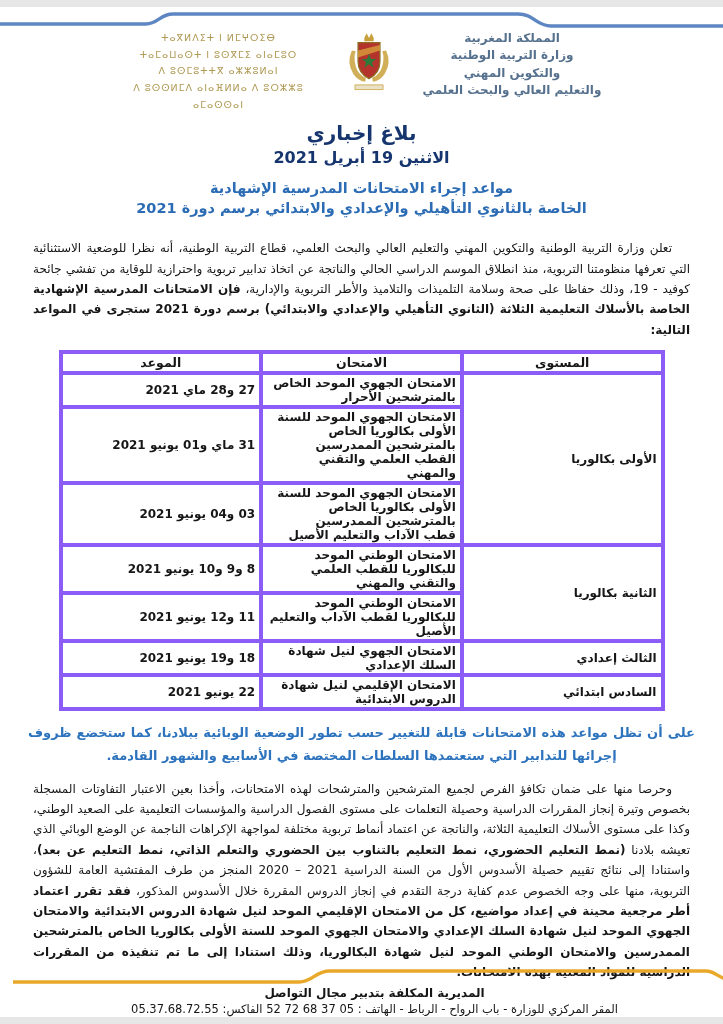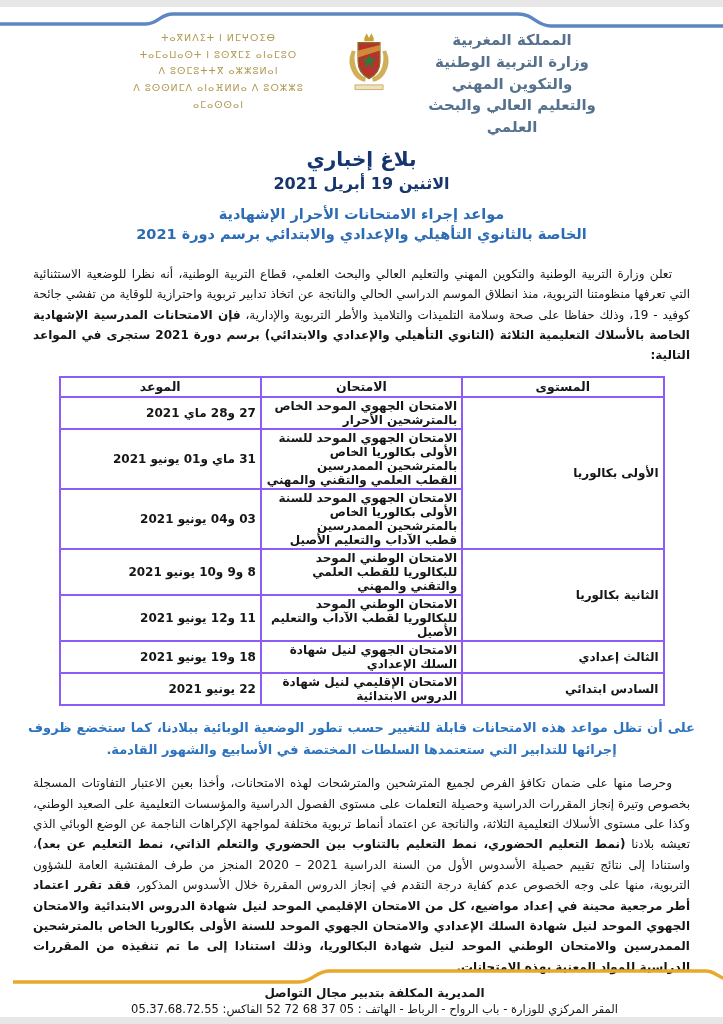--- a/index.html
+++ b/index.html
@@ -26,21 +26,21 @@
     position:relative;
     margin:30px 30px 0;
     display:flex;
     justify-content:center;
     align-items:flex-start;
     gap:18px;
   }
   .ministry-ar {
     width:200px;
     text-align:center;
-    font-size:15px;
+    font-size:12px;
     line-height:1.45;
     color:#56718e;
     white-space:pre-line;
     font-weight:bold;
   }
   .arms { width:50px; height:66px; flex:0 0 auto; margin-top:0; }
   .ministry-tif {
     width:215px;
     text-align:center;
     font-size:9.5px;
@@ -73,21 +73,21 @@
 
   table.sched {
     table-layout:fixed;
     width:606px;
     margin:10px auto 0;
     border-collapse:collapse;
     font-size:12px;
     font-weight:bold;
   }
   table.sched th, table.sched td {
-    border:2px solid #8b5cf6;
+    border:4px solid #8b5cf6;
     vertical-align:middle;
     padding:1px 4px;
   }
   table.sched th { height:20px; font-size:12.5px; }
   td.level { width:112px; }
   td.exam  { width:376px; }
   td.date  { width:118px;border-radius:11px; }
   td.preline { white-space:pre-line; }
   tr.r1 td { height:24px; }
   tr.r2 td { height:58px; }
@@ -144,21 +144,21 @@
 ⴷ ⵓⵙⵎⵓⵜⵜⴳ ⴰⵣⵣⵓⵍⴰⵏ
 ⴷ ⵓⵙⵙⵍⵎⴷ ⴰⵏⴰⴼⵍⵍⴰ ⴷ ⵓⵔⵣⵣⵓ ⴰⵎⴰⵙⵙⴰⵏ</div>
   </div>
 
   <div class="title-block">
     <div class="title-kicker">بلاغ إخباري</div>
     <div class="title-date">الاثنين 19 أبريل 2021</div>
   </div>
 
   <div class="subtitle-block">
-    <div class="subtitle-l1">مواعد إجراء الامتحانات الأحرار الإشهادية</div>
+    <div class="subtitle-l1">مواعد إجراء الامتحانات المدرسية الإشهادية</div>
     <div class="subtitle-l2">الخاصة بالثانوي التأهيلي والإعدادي والابتدائي برسم دورة 2021</div>
   </div>
 
   <p class="body-para p-intro"><span>تعلن وزارة التربية الوطنية والتكوين المهني والتعليم العالي والبحث العلمي، قطاع التربية الوطنية، أنه نظرا للوضعية الاستثنائية التي تعرفها منظومتنا التربوية، منذ انطلاق الموسم الدراسي الحالي والناتجة عن اتخاذ تدابير تربوية واحترازية للوقاية من تفشي جائحة كوفيد - 19، وذلك حفاظا على صحة وسلامة التلميذات والتلاميذ والأطر التربوية والإدارية، </span><span class="b">فإن الامتحانات المدرسية الإشهادية الخاصة بالأسلاك التعليمية الثلاثة (الثانوي التأهيلي والإعدادي والابتدائي) برسم دورة 2021 ستجرى في المواعد التالية:</span></p>
 
   <table class="sched">
     <tbody>
       <tr>
         <th>المستوى</th>
         <th>الامتحان</th>

